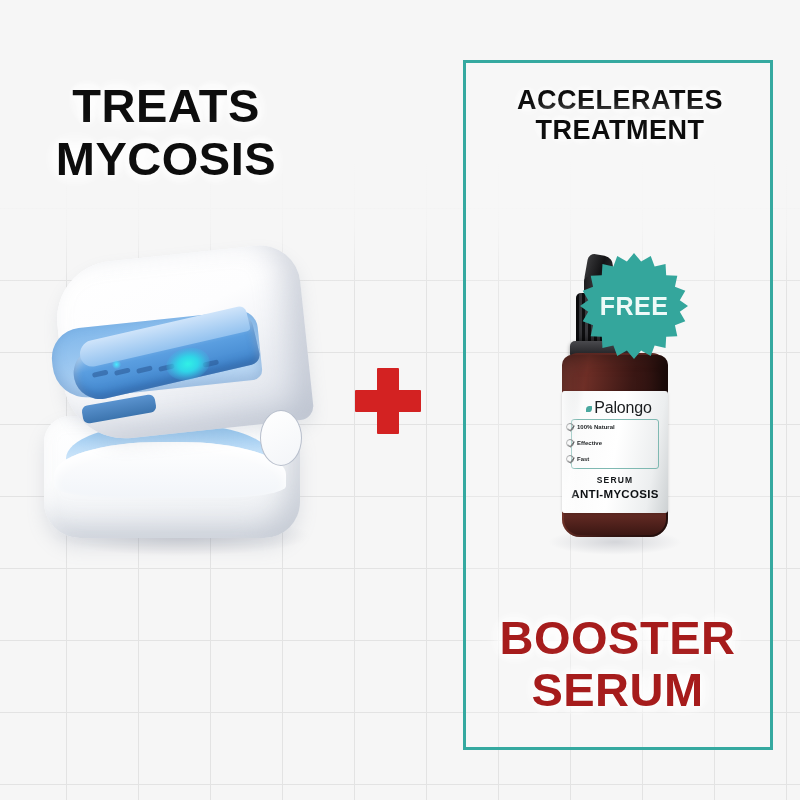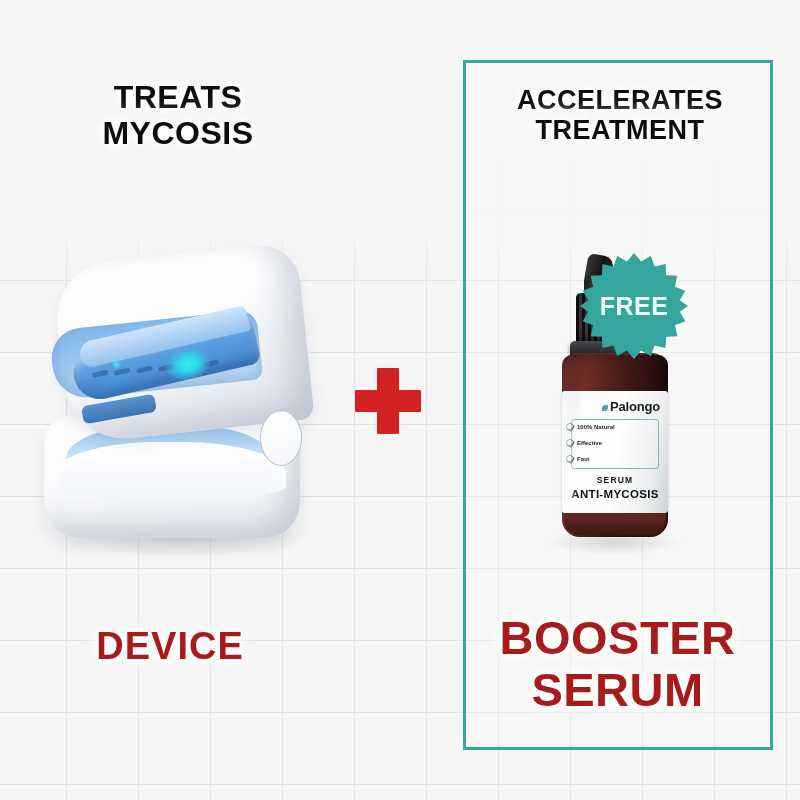--- a/index.html
+++ b/index.html
@@ -42,21 +42,21 @@
     position:absolute;
     text-align:center;
     font-weight:bold;
     color:#0d0d0d;
     letter-spacing:.5px;
     line-height:1.12;
     text-shadow:
       0 0 14px #fff, 0 0 14px #fff, 0 0 22px #fff,
       0 0 30px #fff, 2px 2px 18px #fff;
   }
-  #heading-left  { left:18px;  top:80px;  width:320px; font-size:32px; }
+  #heading-left  { left:6px;  top:80px;  width:320px; font-size:47px; }
   #heading-right { left:455px; top:85px;  width:330px; font-size:27px; }
 
   
   .caption {
     position:absolute;
     text-align:center;
     font-weight:bold;
     color:#a61c1c;
     line-height:1.1;
     text-shadow:0 0 12px #fff, 0 0 12px #fff, 0 0 20px #fff, 0 0 28px #fff;
@@ -210,22 +210,22 @@
   }
   
   .label {
     position:absolute; left:22px; top:136px; width:106px; height:122px;
     background:linear-gradient(100deg,#dfe2e3 0%,#fbfbfb 18%,#ffffff 50%,#eceeef 82%,#cdd1d3 100%);
     border-radius:3px;
     box-shadow:0 1px 3px rgba(0,0,0,.18);
     overflow:hidden;
   }
   .brand {
-    position:absolute; left:16px; top:8px; width:100%;
-    text-align:center; font-size:13px; font-weight:bold; color:#1a1d1f;
+    position:absolute; left:4px; top:8px; width:100%;
+    text-align:center; font-size:16px; font-weight:normal; color:#1a1d1f;
     letter-spacing:-.2px;
   }
   .brand-leaf {
     display:inline-block; width:6px; height:6px; margin-right:2px;
     background:#4aa89f; border-radius:60% 10% 60% 10%;
     vertical-align:middle;
   }
   .feature-box {
     position:absolute; left:9px; top:28px; width:88px; height:50px;
     border:1px solid #7fb9b2; border-radius:3px;
@@ -349,16 +349,15 @@
   <div id="free-badge">
     <svg width="108" height="108" viewBox="0 0 100 100">
       <polygon fill="#34a69c" points="50,1 56.6,8.9 65.5,3.8 69.1,13.4 79.2,11.2 79.8,21.5 90.1,22.1 87.9,32.2 97.5,35.8 92.4,44.7 100,50 92.4,55.3 97.5,64.2 87.9,67.8 90.1,77.9 79.8,78.5 79.2,88.8 69.1,86.6 65.5,96.2 56.6,91.1 50,99 43.4,91.1 34.5,96.2 30.9,86.6 20.8,88.8 20.2,78.5 9.9,77.9 12.1,67.8 2.5,64.2 7.6,55.3 0,50 7.6,44.7 2.5,35.8 12.1,32.2 9.9,22.1 20.2,21.5 20.8,11.2 30.9,13.4 34.5,3.8 43.4,8.9"></polygon>
     </svg>
     <div id="free-label">FREE</div>
   </div>
 
   <div class="heading" id="heading-left">TREATS<br>MYCOSIS</div>
   <div class="heading" id="heading-right">ACCELERATES<br>TREATMENT</div>
 
-  <div class="caption" id="caption-left">DEVICE</div>
   <div class="caption" id="caption-right">BOOSTER<br>SERUM</div>
 
 </div>
 
 </body></html>

